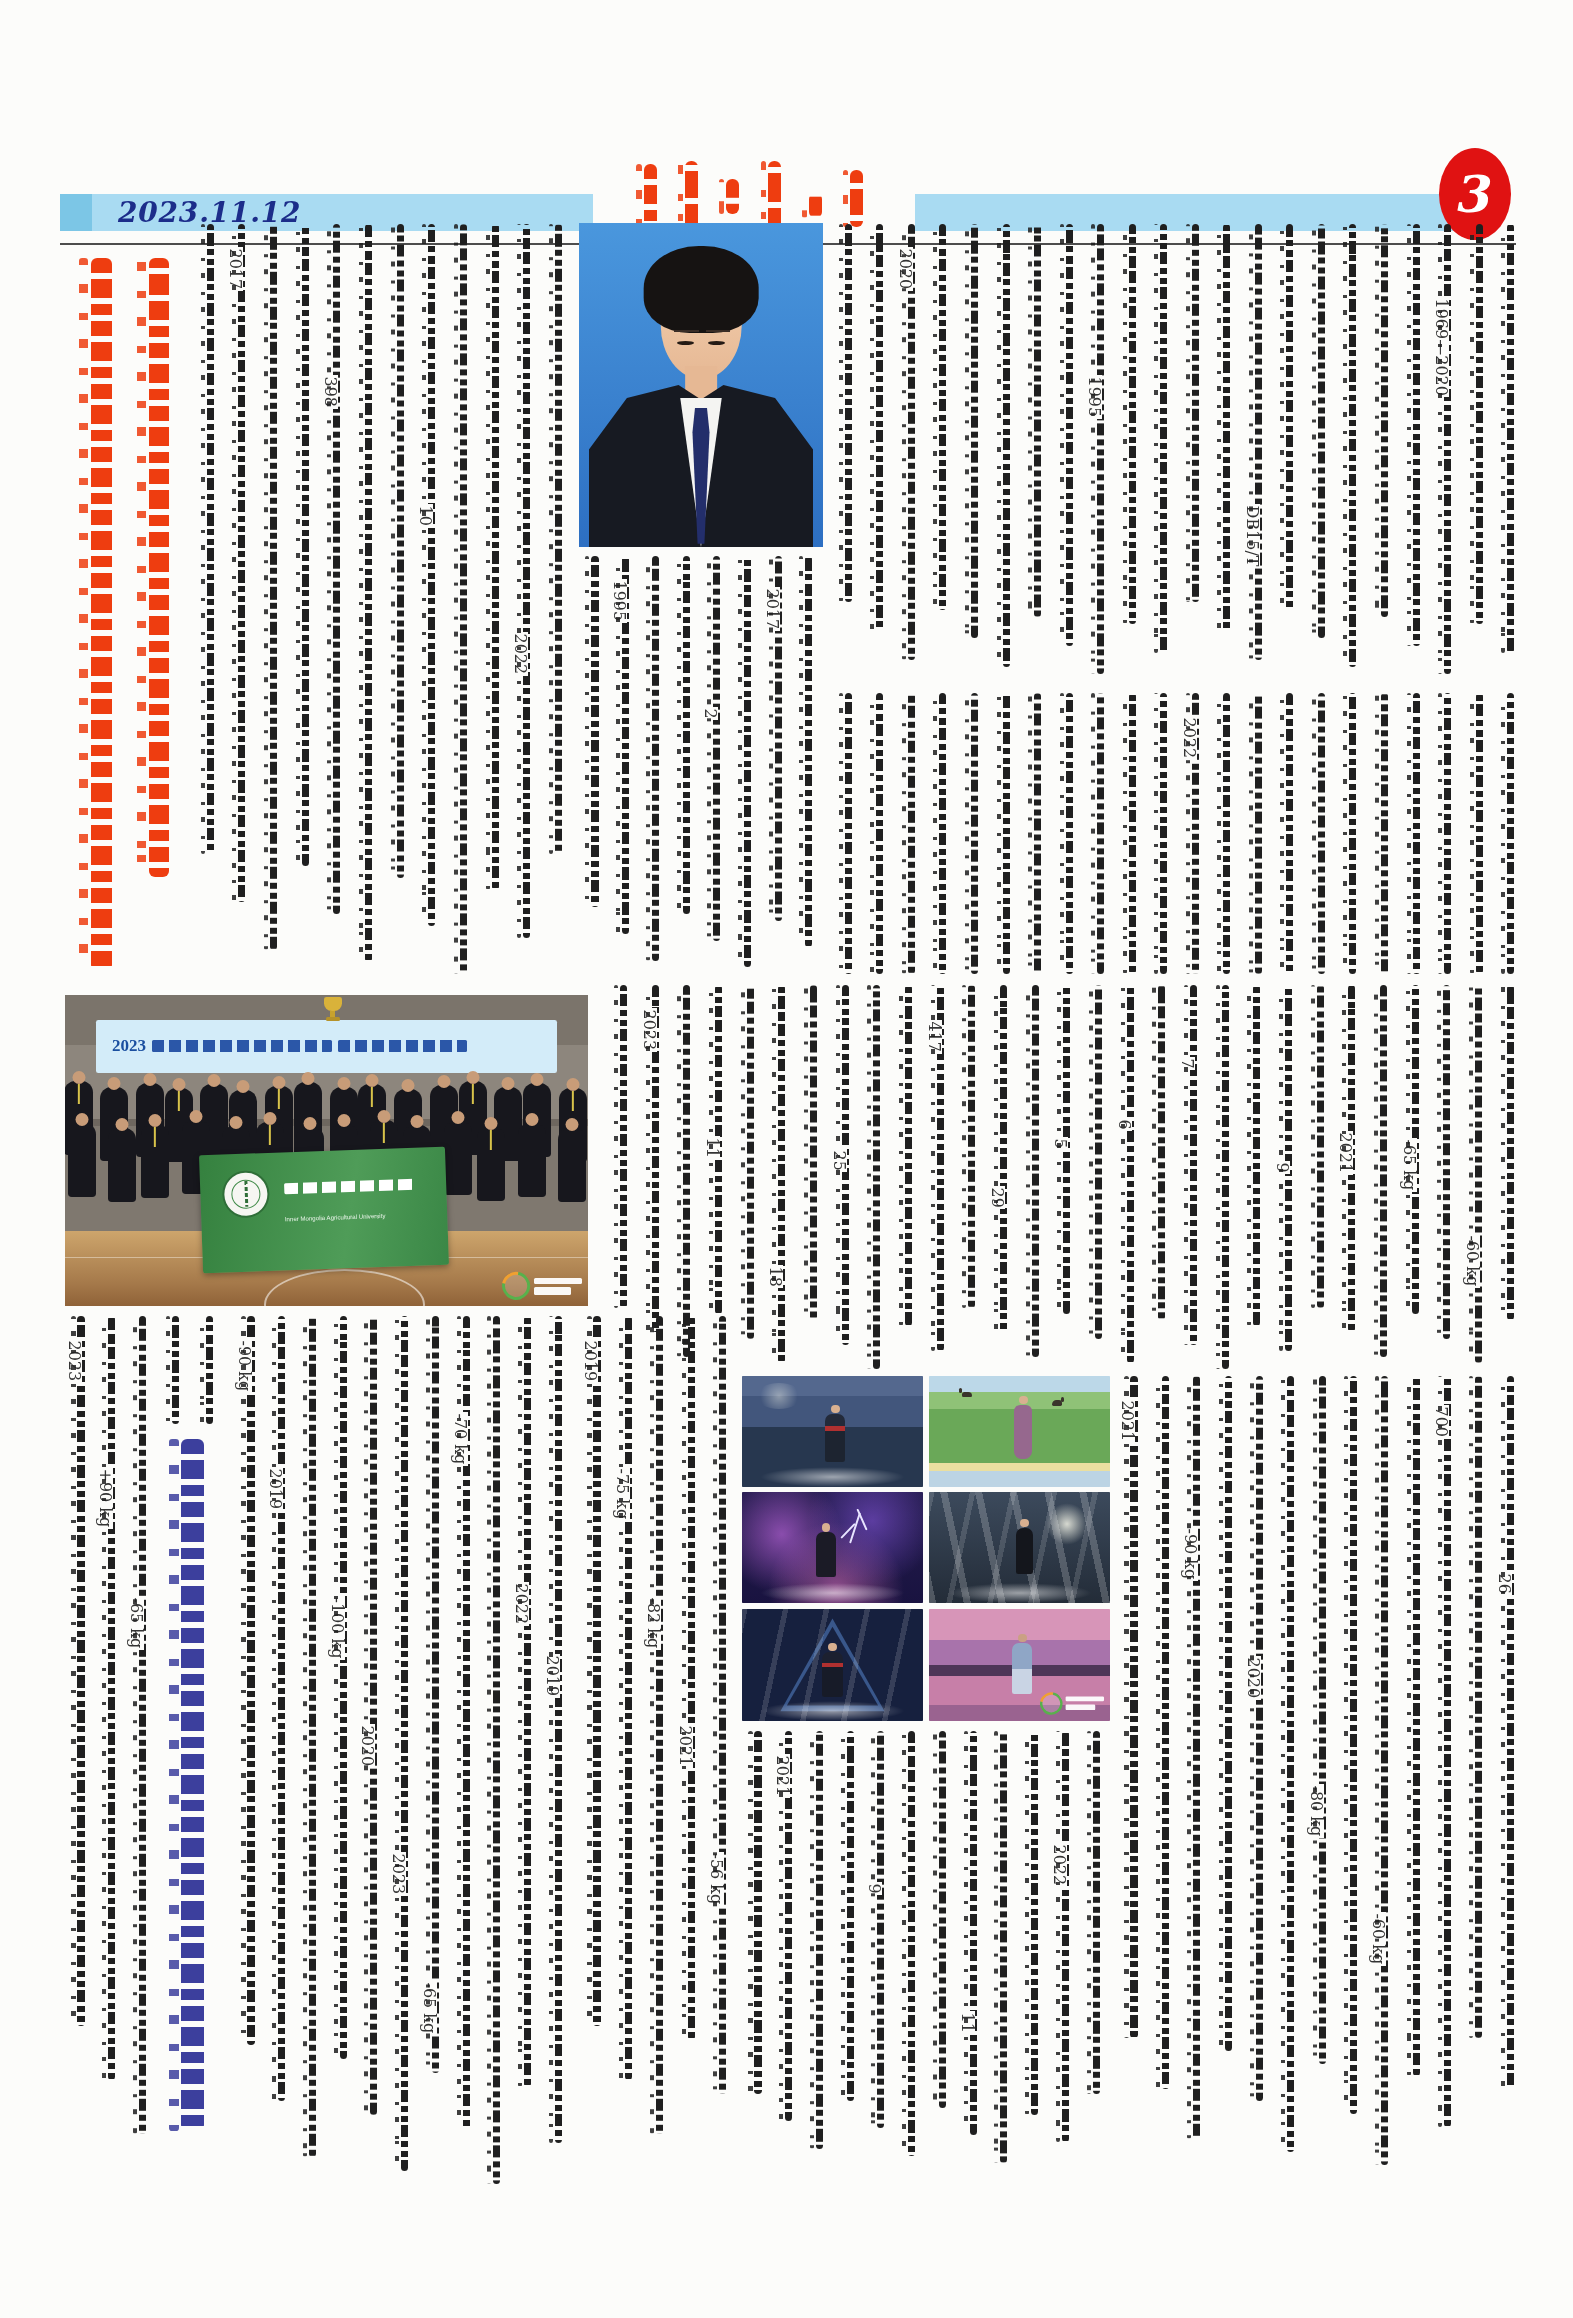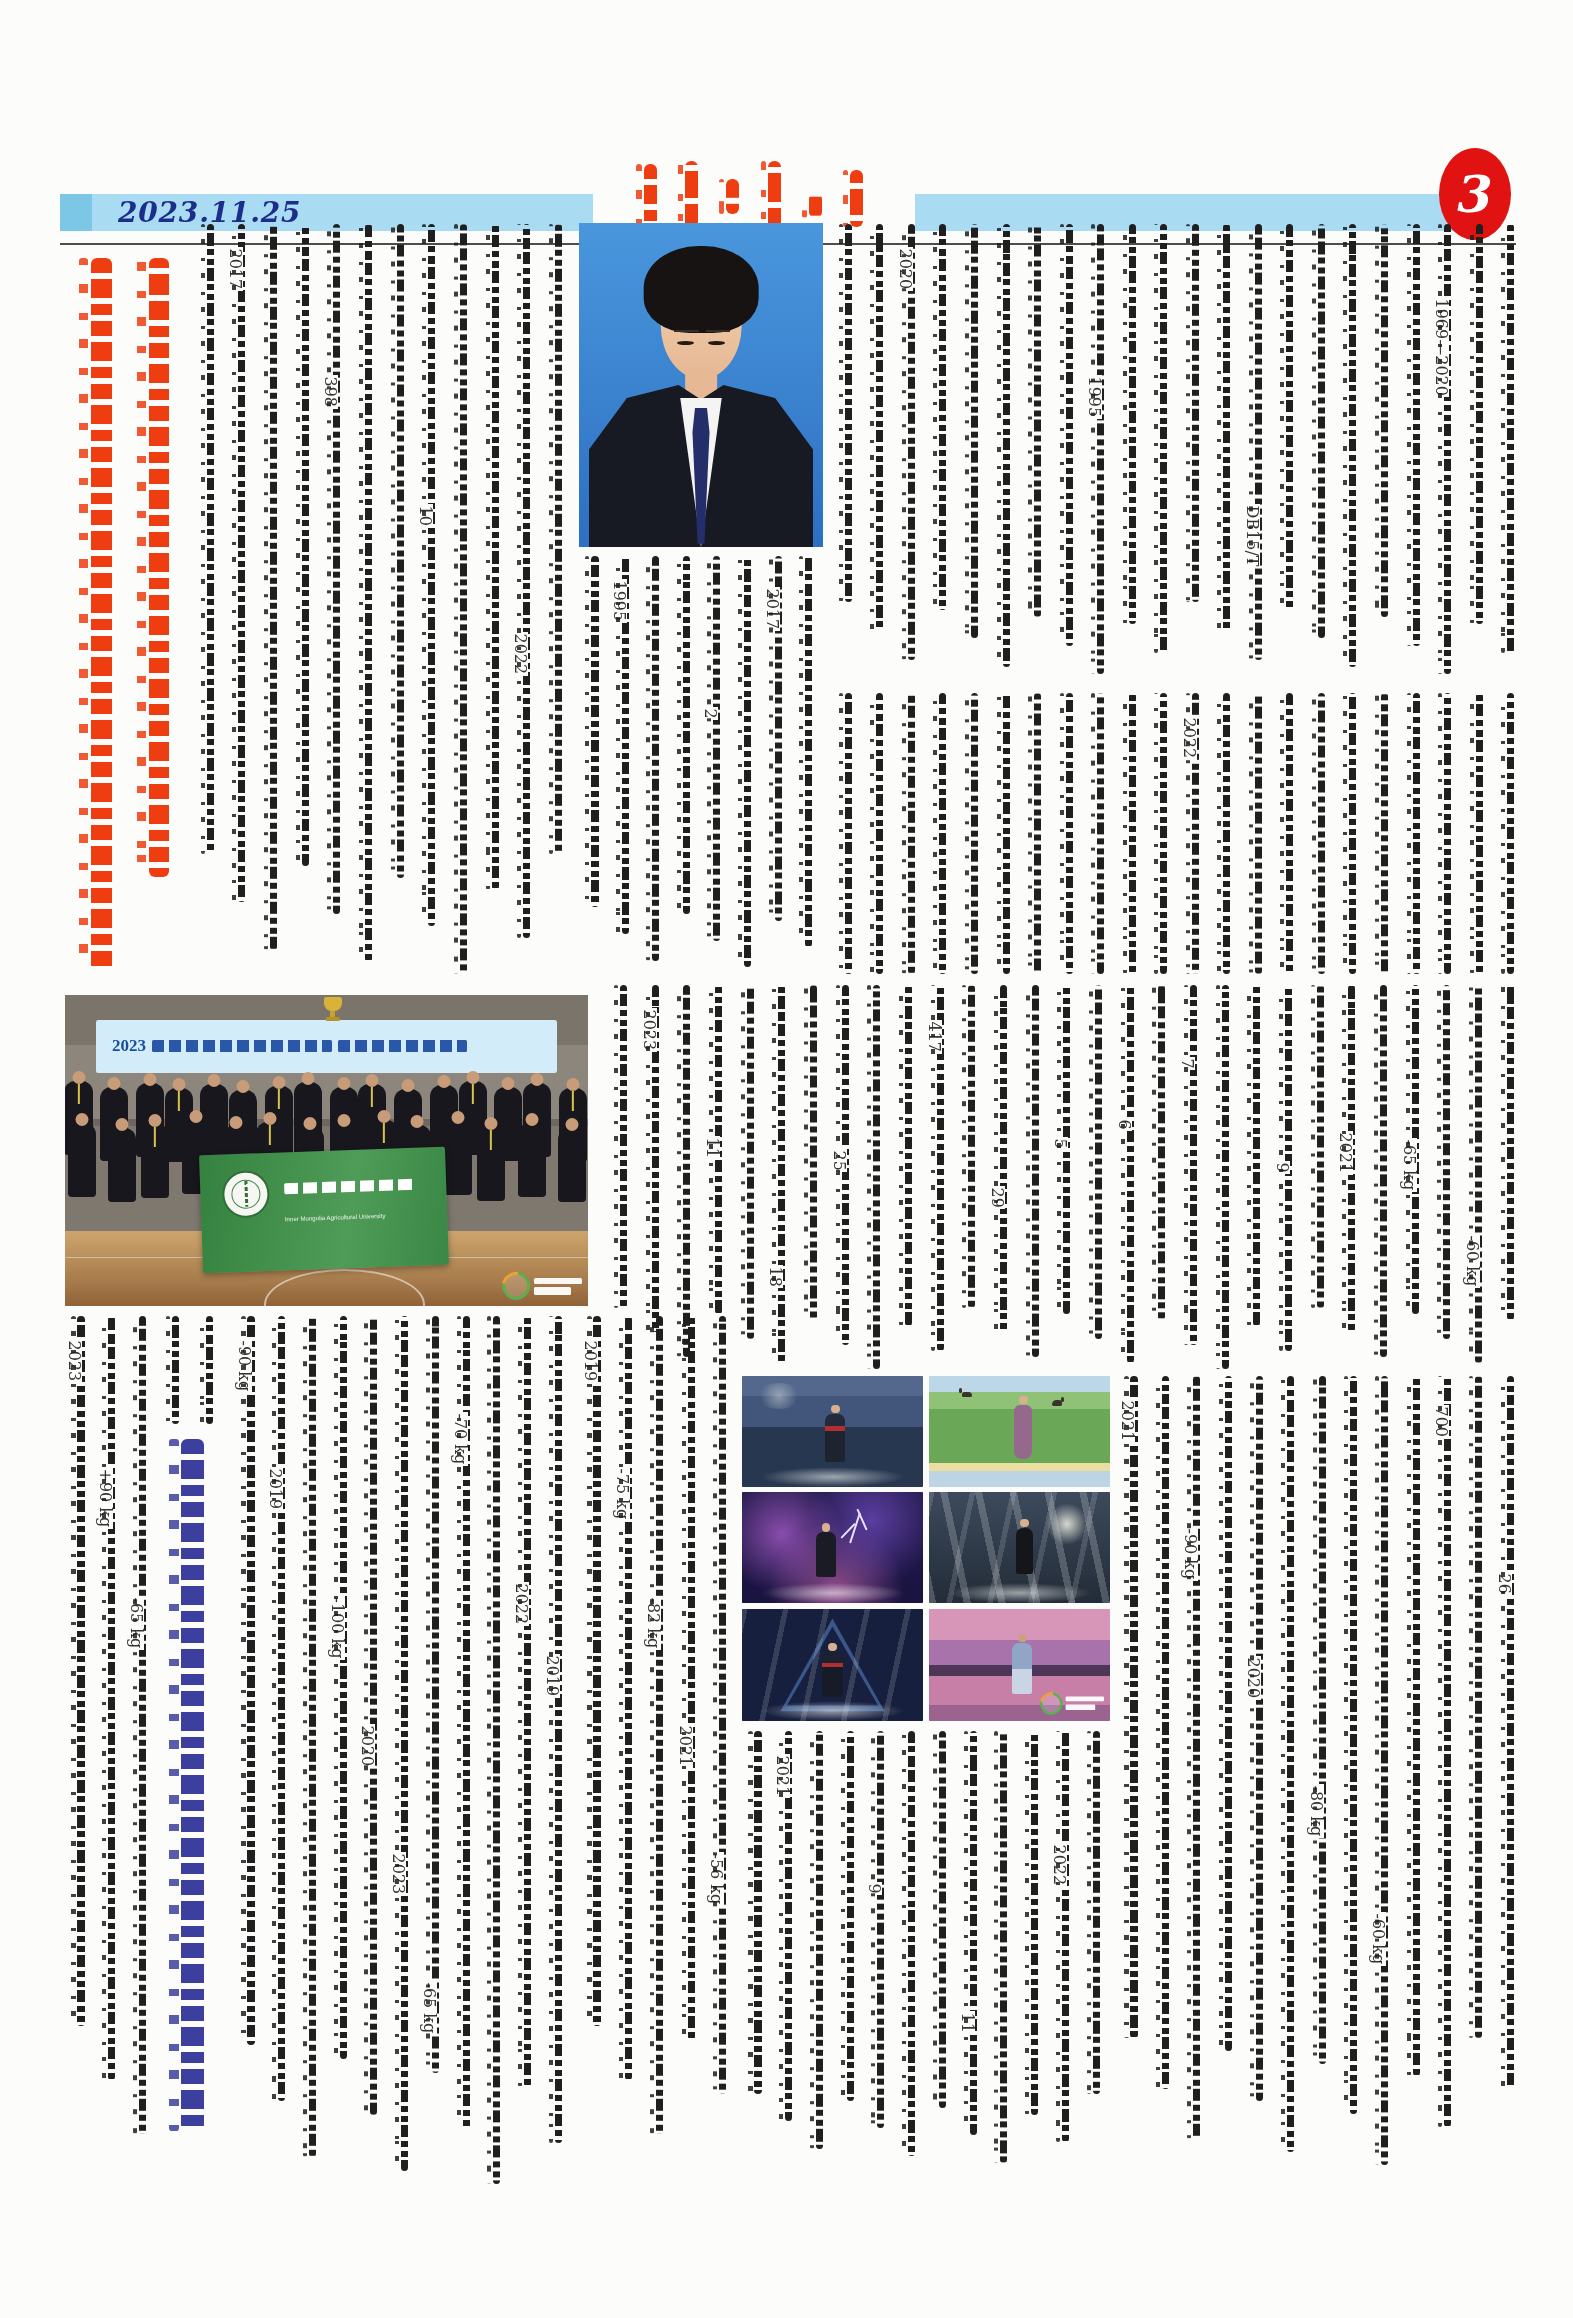--- a/index.html
+++ b/index.html
@@ -114,21 +114,21 @@
   .horse::after{content:"";position:absolute;left:-2.3px;top:-3.1px;width:3.1px;height:4.6px;background:#3a342c;border-radius:1.5px;}
   .moon{position:absolute;border-radius:50%;background:radial-gradient(circle,rgba(255,255,240,.8),rgba(255,255,240,0) 70%);}
 </style>
 </head>
 <body>
 
 <div id="page">
 
   <div class="abs date-accent" style="left:60px;top:194px;width:32px;height:37px;"></div>
   <div class="abs datebar" style="left:92px;top:194px;width:501px;height:37px;">
-    <span class="date-text" style="position:absolute;left:26px;top:0;">2023.11.25</span>
+    <span class="date-text" style="position:absolute;left:26px;top:0;">2023.11.12</span>
   </div>
 
   <div class="mtext head ink-red" style="left:629px;top:161px;width:247px;height:77px;">
       <div class="mcol" style="left: 6.8px; width: 28px; height: 71px; top: 3.1px; --ph: 0px;"></div>
       <div class="mcol" style="left: 48px; width: 28px; height: 75px; top: 0px; --ph: 22px;"></div>
       <div class="mcol" style="left: 89px; width: 28px; height: 35px; top: 18.4px; --ph: 3.8px;"></div>
       <div class="mcol" style="left: 131px; width: 28px; height: 77px; top: 0px; --ph: 26px;"></div>
       <div class="mcol" style="left: 172px; width: 28px; height: 24.6px; top: 32px; --ph: 7.7px;"></div>
       <div class="mcol" style="left: 213px; width: 28px; height: 57px; top: 9.2px; --ph: 30px;"></div>
     </div>

